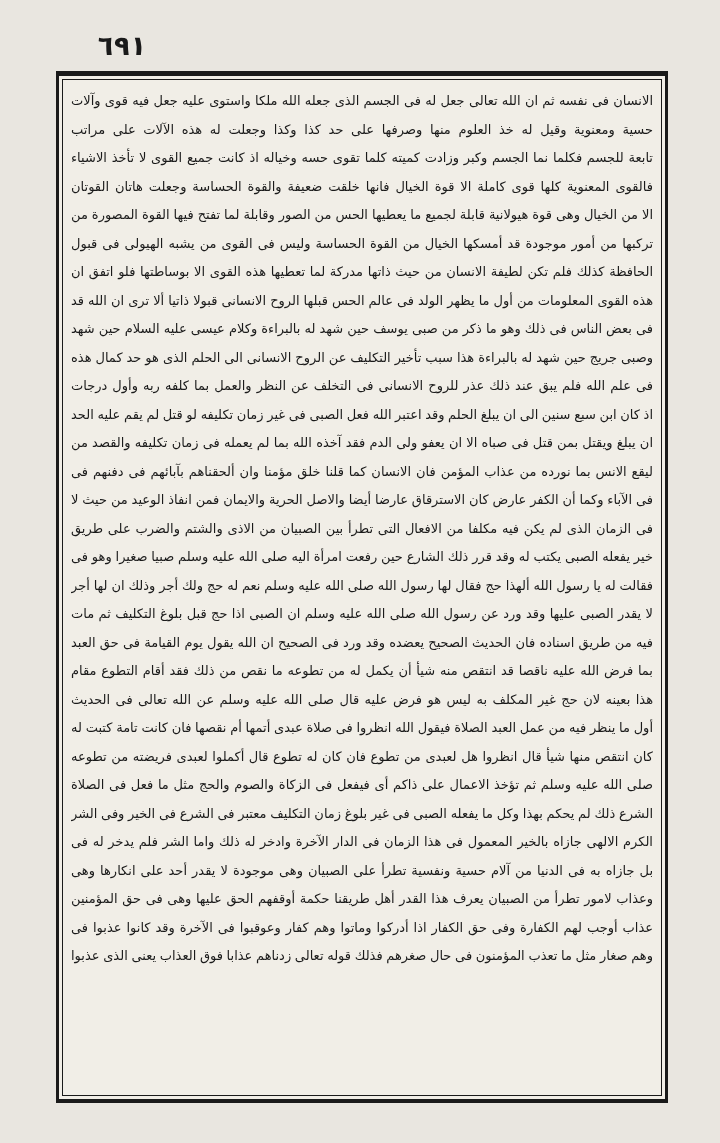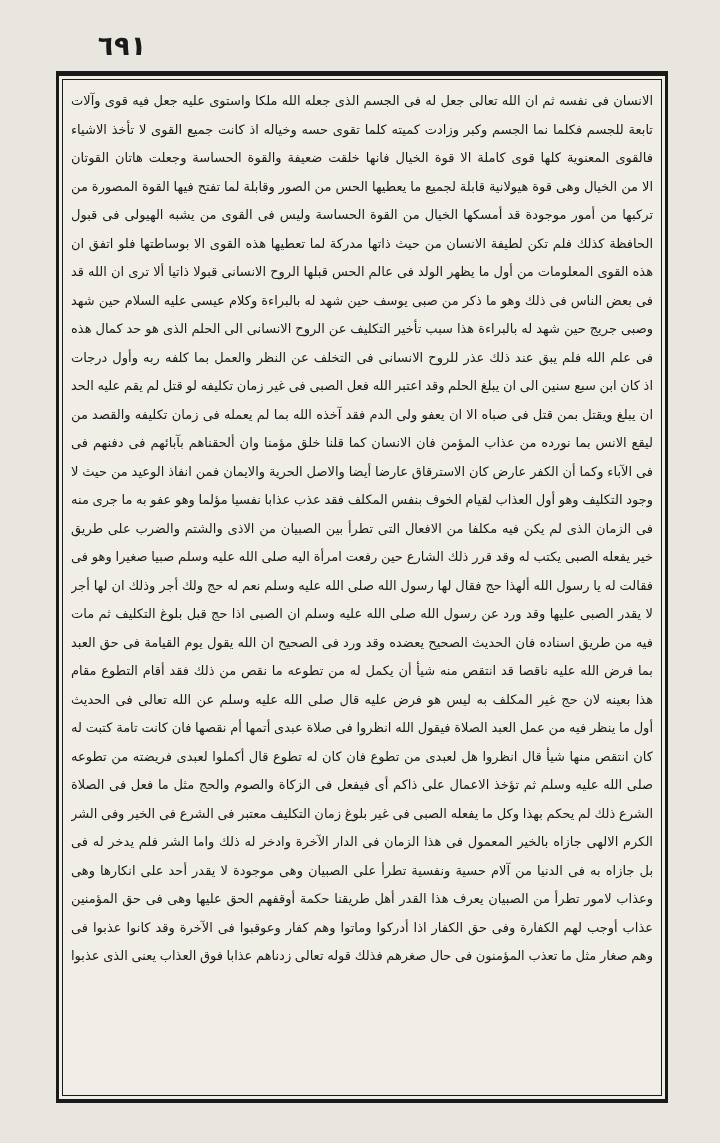--- a/index.html
+++ b/index.html
@@ -74,34 +74,34 @@
 </head>
 <body>
 
 <div class="page">
   <div class="page-number">٦٩١</div>
 
   <div class="frame">
     <div class="frame-inner">
       <div class="text-block">
           <div class="line">الانسان فى نفسه ثم ان الله تعالى جعل له فى الجسم الذى جعله الله ملكا واستوى عليه جعل فيه قوى وآلات</div>
+          <div class="line">حسية ومعنوية وقيل له خذ العلوم منها وصرفها على حد كذا وكذا وجعلت له هذه الآلات على مراتب</div>
           <div class="line">تابعة للجسم فكلما نما الجسم وكبر وزادت كميته كلما تقوى حسه وخياله اذ كانت جميع القوى لا تأخذ الاشياء</div>
           <div class="line">فالقوى المعنوية كلها قوى كاملة الا قوة الخيال فانها خلقت ضعيفة والقوة الحساسة وجعلت هاتان القوتان</div>
           <div class="line">الا من الخيال وهى قوة هيولانية قابلة لجميع ما يعطيها الحس من الصور وقابلة لما تفتح فيها القوة المصورة من الصور التى</div>
           <div class="line">تركبها من أمور موجودة قد أمسكها الخيال من القوة الحساسة وليس فى القوى من يشبه الهيولى فى قبول الصور</div>
           <div class="line">الحافظة كذلك فلم تكن لطيفة الانسان من حيث ذاتها مدركة لما تعطيها هذه القوى الا بوساطتها فلو اتفق ان تعطيها</div>
           <div class="line">هذه القوى المعلومات من أول ما يظهر الولد فى عالم الحس قبلها الروح الانسانى قبولا ذاتيا ألا ترى ان الله قد خرق العادة</div>
           <div class="line">فى بعض الناس فى ذلك وهو ما ذكر من صبى يوسف حين شهد له بالبراءة وكلام عيسى عليه السلام حين شهد بالبراءة</div>
           <div class="line">وصبى جريج حين شهد له بالبراءة هذا سبب تأخير التكليف عن الروح الانسانى الى الحلم الذى هو حد كمال هذه القوى</div>
           <div class="line">فى علم الله فلم يبق عند ذلك عذر للروح الانسانى فى التخلف عن النظر والعمل بما كلفه ربه وأول درجات التكليف</div>
           <div class="line">اذ كان ابن سبع سنين الى ان يبلغ الحلم وقد اعتبر الله فعل الصبى فى غير زمان تكليفه لو قتل لم يقم عليه الحد وحبس الى</div>
           <div class="line">ان يبلغ ويقتل بمن قتل فى صباه الا ان يعفو ولى الدم فقد آخذه الله بما لم يعمله فى زمان تكليفه والقصد من هذا التمهيد</div>
           <div class="line">ليقع الانس بما نورده من عذاب المؤمن فان الانسان كما قلنا خلق مؤمنا وان ألحقناهم بآبائهم فى دفنهم فى قبورهم</div>
           <div class="line">فى الآباء وكما أن الكفر عارض كان الاسترقاق عارضا أيضا والاصل الحرية والايمان فمن انفاذ الوعيد من حيث لا يشعر به</div>
-          <div class="line">وجود التكليف وهو أول العذاب لقيام الخوف بنفس المكلف فقد عذب عذابا نفسيا مؤلما وهو عفو به ما جرى منه</div>
           <div class="line">فى الزمان الذى لم يكن فيه مكلفا من الافعال التى تطرأ بين الصبيان من الاذى والشتم والضرب على طريق التعدى وكل</div>
           <div class="line">خير يفعله الصبى يكتب له وقد قرر ذلك الشارع حين رفعت امرأة اليه صلى الله عليه وسلم صبيا صغيرا وهو فى الحج</div>
           <div class="line">فقالت له يا رسول الله ألهذا حج فقال لها رسول الله صلى الله عليه وسلم نعم له حج ولك أجر وذلك ان لها أجر المعونة التى</div>
           <div class="line">لا يقدر الصبى عليها وقد ورد عن رسول الله صلى الله عليه وسلم ان الصبى اذا حج قبل بلوغ التكليف ثم مات قبل البلوغ</div>
           <div class="line">فيه من طريق اسناده فان الحديث الصحيح يعضده وقد ورد فى الصحيح ان الله يقول يوم القيامة فى حق العبد يأتى</div>
           <div class="line">بما فرض الله عليه ناقصا قد انتقص منه شيأ أن يكمل له من تطوعه ما نقص من ذلك فقد أقام التطوع مقام الفرض وهو</div>
           <div class="line">هذا بعينه لان حج غير المكلف به ليس هو فرض عليه قال صلى الله عليه وسلم عن الله تعالى فى الحديث الصحيح انه</div>
           <div class="line">أول ما ينظر فيه من عمل العبد الصلاة فيقول الله انظروا فى صلاة عبدى أتمها أم نقصها فان كانت تامة كتبت له تامة وان</div>
           <div class="line">كان انتقص منها شيأ قال انظروا هل لعبدى من تطوع فان كان له تطوع قال أكملوا لعبدى فريضته من تطوعه قال</div>
           <div class="line">صلى الله عليه وسلم ثم تؤخذ الاعمال على ذاكم أى فيفعل فى الزكاة والصوم والحج مثل ما فعل فى الصلاة سواء فلو لم يعتبر</div>

